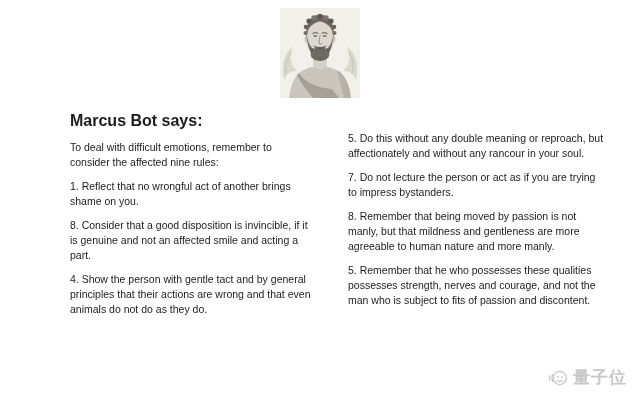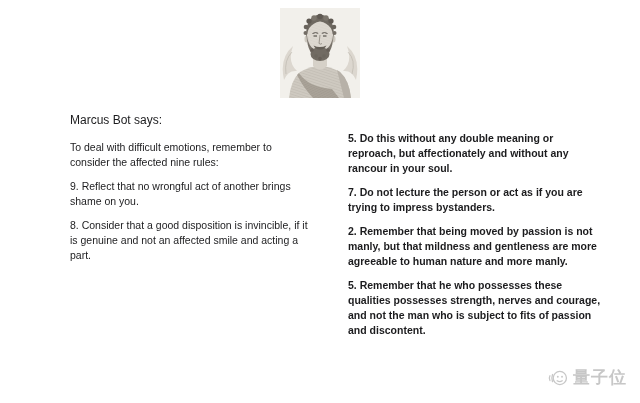--- a/index.html
+++ b/index.html
@@ -4,22 +4,22 @@
 <style>
   html,body{margin:0;padding:0;background:#ffffff;}
   .page{
     position:relative;width:640px;height:403px;background:#ffffff;
     font-family:"Liberation Sans","DejaVu Sans",sans-serif;
     color:#1c1c1e;overflow:hidden;
   }
   .portrait{position:absolute;left:280px;top:8px;width:80px;height:90px;}
   .col{position:absolute;font-size:10.5px;line-height:15px;color:#1c1c1e;}
   .col-left{left:70px;top:113px;width:244px;}
-  .col-right{left:348px;top:131px;width:256px;font-weight:bold;}
-  .col h3{font-size:12px;line-height:15px;font-weight:normal;margin:0 0 12px 0;}
+  .col-right{left:348px;top:131px;width:256px;}
+  .col h3{font-size:16px;line-height:15px;font-weight:bold;margin:0 0 12px 0;}
   .col p{margin:0 0 9px 0;}
   .watermark{
     position:absolute;right:13px;bottom:13px;height:24px;
     display:flex;align-items:center;gap:4px;color:#c7c7c7;justify-content:space-between;
   }
   .watermark .wm-text{
     font-size:17px;font-weight:600;letter-spacing:1px;line-height:24px;
     font-family:"Liberation Sans","DejaVu Sans",sans-serif;
   }
 </style>
@@ -85,28 +85,29 @@
       <line x1="33.5" y1="28" x2="37" y2="28" stroke="#4c4741" stroke-width="1.1"></line>
       <line x1="43" y1="28" x2="46.5" y2="28" stroke="#4c4741" stroke-width="1.1"></line>
 
       <path d="M40,27 L39,35.5 Q40.5,36.8 42,35.5" stroke="#8a847b" stroke-width="0.8" fill="none"></path>
     </svg>
   </div>
 
   <div class="col col-left">
     <h3>Marcus Bot says:</h3>
     <p>To deal with difficult emotions, remember to consider the affected nine rules:</p>
-    <p>9. Reflect that no wrongful act of another brings shame on you.</p>
+    <p>1. Reflect that no wrongful act of another brings shame on you.</p>
     <p>8. Consider that a good disposition is invincible, if it is genuine and not an affected smile and acting a part.</p>
+    <p>4. Show the person with gentle tact and by general principles that their actions are wrong and that even animals do not do as they do.</p>
   </div>
 
   <div class="col col-right">
     <p>5. Do this without any double meaning or reproach, but affectionately and without any rancour in your soul.</p>
     <p>7. Do not lecture the person or act as if you are trying to impress bystanders.</p>
-    <p>2. Remember that being moved by passion is not manly, but that mildness and gentleness are more agreeable to human nature and more manly.</p>
+    <p>8. Remember that being moved by passion is not manly, but that mildness and gentleness are more agreeable to human nature and more manly.</p>
     <p>5. Remember that he who possesses these qualities possesses strength, nerves and courage, and not the man who is subject to fits of passion and discontent.</p>
   </div>
 
   <div class="watermark">
     <svg width="22" height="22" viewBox="0 0 24 24">
       <g fill="none" stroke="#c7c7c7" stroke-width="1.4" stroke-linecap="round">
         <circle cx="14" cy="12" r="7.2"></circle>
         <path d="M3.2,9.5 Q1.8,12 3.2,14.8"></path>
         <path d="M6,8.2 Q4.6,12 6,16"></path>
         <path d="M11,15 Q13.8,17 16.6,15"></path>

